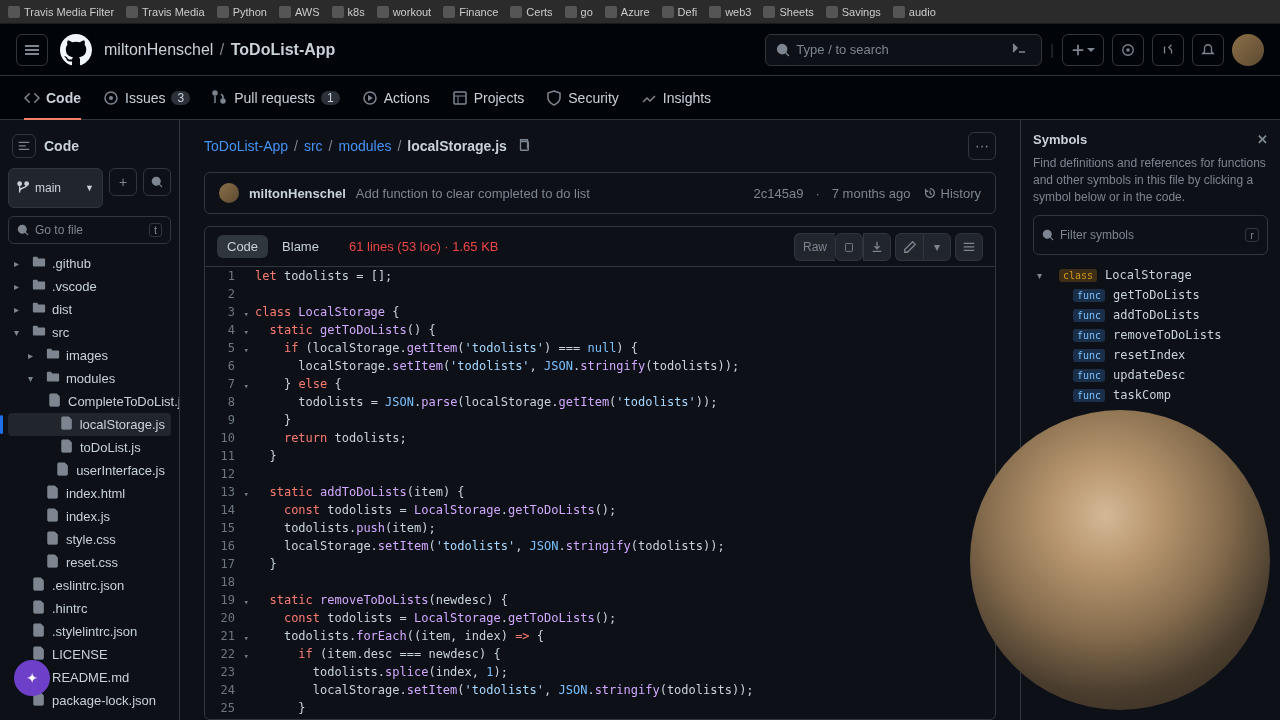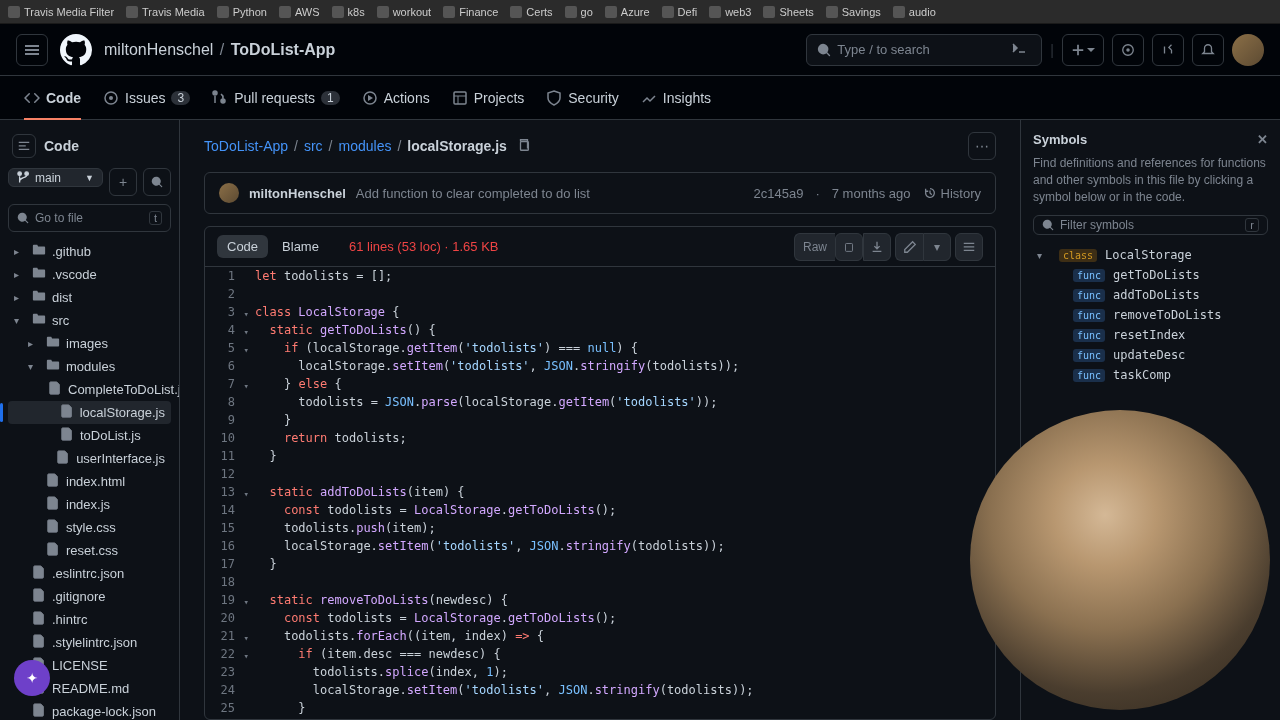--- a/index.html
+++ b/index.html
@@ -12,21 +12,21 @@
 
 
 .gh-header { height: 52px; background: #010409; display: flex; align-items: center; padding: 0 16px; gap: 12px; border-bottom: 1px solid #30363d; }
 .menu-btn { width: 32px; height: 32px; border: 1px solid #30363d; border-radius: 6px; display: flex; align-items: center; justify-content: center; cursor: pointer; color: #7d8590; }
 .gh-logo { width: 32px; height: 32px; display: flex; align-items: center; justify-content: center; }
 .breadcrumb-header { font-size: 16px; color: #c9d1d9; }
 .breadcrumb-header a { color: #c9d1d9; text-decoration: none; }
 .breadcrumb-header .sep { color: #7d8590; margin: 0 2px; }
 .breadcrumb-header .bold { font-weight: 600; }
 .header-right { margin-left: auto; display: flex; align-items: center; gap: 8px; }
-.search-box { width: 236px; height: 32px; background: #0d1117; border: 1px solid #30363d; border-radius: 6px; display: flex; align-items: center; padding: 0 10px; gap: 6px; color: #7d8590; font-size: 13px; }
+.search-box { width: 277px; height: 32px; background: #0d1117; border: 1px solid #30363d; border-radius: 6px; display: flex; align-items: center; padding: 0 10px; gap: 6px; color: #7d8590; font-size: 13px; }
 .cmd-hint { margin-left: auto; font-size: 13px; }
 .hdr-btn { width: 32px; height: 32px; border: 1px solid #30363d; border-radius: 6px; display: flex; align-items: center; justify-content: center; color: #7d8590; cursor: pointer; }
 .plus-btn { width: 42px; display: flex; gap: 2px; }
 .avatar-hdr { width: 32px; height: 32px; border-radius: 50%; background: linear-gradient(135deg, #8b6f47, #5c4a32); cursor: pointer; }
 
 
 .repo-nav { height: 44px; background: #010409; display: flex; align-items: center; padding: 0 16px; gap: 6px; border-bottom: 1px solid #30363d; }
 .nav-item { display: flex; align-items: center; gap: 6px; padding: 0 8px; height: 44px; font-size: 14px; color: #c9d1d9; cursor: pointer; position: relative; }
 .nav-item.active::after { content: ''; position: absolute; bottom: 0; left: 8px; right: 8px; height: 2px; background: #f78166; }
 .nav-item.active { font-weight: 600; }
@@ -34,21 +34,21 @@
 .counter { background: #6e768166; color: #c9d1d9; font-size: 12px; padding: 0 6px; border-radius: 10px; min-width: 18px; text-align: center; }
 
 
 .main { display: flex; height: calc(720px - 24px - 52px - 44px); }
 
 
 .sidebar { width: 180px; background: #0d1117; border-right: 1px solid #30363d; padding: 8px; overflow-y: auto; }
 .files-header { display: flex; align-items: center; gap: 8px; padding: 6px 4px 10px; font-size: 14px; font-weight: 600; }
 .files-header .collapse-icon { width: 24px; height: 24px; border: 1px solid #30363d; border-radius: 6px; display: flex; align-items: center; justify-content: center; color: #7d8590; }
 .branch-row { display: flex; gap: 6px; margin-bottom: 8px; }
-.branch-select { flex: 1; height: 19px; border: 1px solid #30363d; border-radius: 6px; background: #21262d; display: flex; align-items: center; padding: 0 8px; gap: 4px; font-size: 12px; color: #c9d1d9; }
+.branch-select { flex: 1; height: 40px; border: 1px solid #30363d; border-radius: 6px; background: #21262d; display: flex; align-items: center; padding: 0 8px; gap: 4px; font-size: 12px; color: #c9d1d9; }
 .mini-btn { width: 28px; height: 28px; border: 1px solid #30363d; border-radius: 6px; display: flex; align-items: center; justify-content: center; color: #7d8590; cursor: pointer; }
 .file-search { height: 28px; border: 1px solid #30363d; border-radius: 6px; display: flex; align-items: center; padding: 0 8px; gap: 6px; color: #7d8590; font-size: 12px; margin-bottom: 8px; }
 .file-search .kbd { margin-left: auto; border: 1px solid #30363d; border-radius: 3px; padding: 0 4px; font-size: 11px; }
 
 .tree { font-size: 13px; }
 .tree-item { display: flex; align-items: center; gap: 6px; padding: 3px 6px; border-radius: 4px; cursor: pointer; color: #c9d1d9; }
 .tree-item.active { background: #21262d; position: relative; }
 .tree-item.active::before { content: ''; position: absolute; left: -8px; top: 2px; bottom: 2px; width: 3px; background: #1f6feb; border-radius: 2px; }
 .tree-chev { width: 12px; color: #7d8590; font-size: 10px; }
 .tree-icon { width: 14px; color: #7d8590; }
@@ -98,21 +98,21 @@
 .num { color: #79c0ff; }
 .pn { color: #c9d1d9; }
 .id { color: #c9d1d9; }
 .glob { color: #79c0ff; margin-top: 7px; }
 
 
 .symbols-panel { width: 260px; border-left: 1px solid #30363d; padding: 12px; font-size: 13px; position: relative; }
 .sym-header { display: flex; align-items: center; font-weight: 600; margin-bottom: 8px; }
 .sym-close { margin-left: auto; color: #7d8590; cursor: pointer; }
 .sym-desc { color: #7d8590; font-size: 12px; margin-bottom: 10px; line-height: 1.4; }
-.sym-filter { height: 20px; border: 1px solid #30363d; border-radius: 6px; display: flex; align-items: center; padding: 0 8px; gap: 6px; color: #7d8590; font-size: 12px; margin-bottom: 10px; }
+.sym-filter { height: 40px; border: 1px solid #30363d; border-radius: 6px; display: flex; align-items: center; padding: 0 8px; gap: 6px; color: #7d8590; font-size: 12px; margin-bottom: 10px; }
 .sym-filter .kbd { margin-left: auto; border: 1px solid #30363d; border-radius: 3px; padding: 0 4px; font-size: 11px; }
 .sym-item { display: flex; align-items: center; gap: 8px; padding: 3px 4px; cursor: pointer; border-radius: 4px; }
 .sym-kind { font-size: 10px; padding: 1px 4px; border-radius: 3px; font-family: monospace; }
 .sym-kind.class { background: #3d2e15; color: #d29922; }
 .sym-kind.func { background: #1a2f4a; color: #79c0ff; }
 .sym-name { font-family: monospace; font-size: 12px; }
 .sym-chev { width: 14px; color: #7d8590; font-size: 10px; }
 .sym-sub { padding-left: 18px; }
 
 
@@ -439,27 +439,20 @@
               <path fill="currentColor" d="M3 1h7l3 3v10a1 1 0 01-1 1H3a1 1 0 01-1-1V2a1 1 0 011-1z" stroke="currentColor"></path>
             </svg></span>
           <span>reset.css</span>
         </div>
         <div class="tree-item indent-0">
           <span class="tree-chev"></span>
           <span class="tree-icon"><svg width="14" height="14" viewBox="0 0 16 16">
               <path fill="currentColor" d="M3 1h7l3 3v10a1 1 0 01-1 1H3a1 1 0 01-1-1V2a1 1 0 011-1z" stroke="currentColor"></path>
             </svg></span>
           <span>.eslintrc.json</span>
-        </div>
-        <div class="tree-item indent-0">
-          <span class="tree-chev"></span>
-          <span class="tree-icon"><svg width="14" height="14" viewBox="0 0 16 16">
-              <path fill="currentColor" d="M3 1h7l3 3v10a1 1 0 01-1 1H3a1 1 0 01-1-1V2a1 1 0 011-1z" stroke="currentColor"></path>
-            </svg></span>
-          <span>.gitignore</span>
         </div>
         <div class="tree-item indent-0">
           <span class="tree-chev"></span>
           <span class="tree-icon"><svg width="14" height="14" viewBox="0 0 16 16">
               <path fill="currentColor" d="M3 1h7l3 3v10a1 1 0 01-1 1H3a1 1 0 01-1-1V2a1 1 0 011-1z" stroke="currentColor"></path>
             </svg></span>
           <span>.hintrc</span>
         </div>
         <div class="tree-item indent-0">
           <span class="tree-chev"></span>

